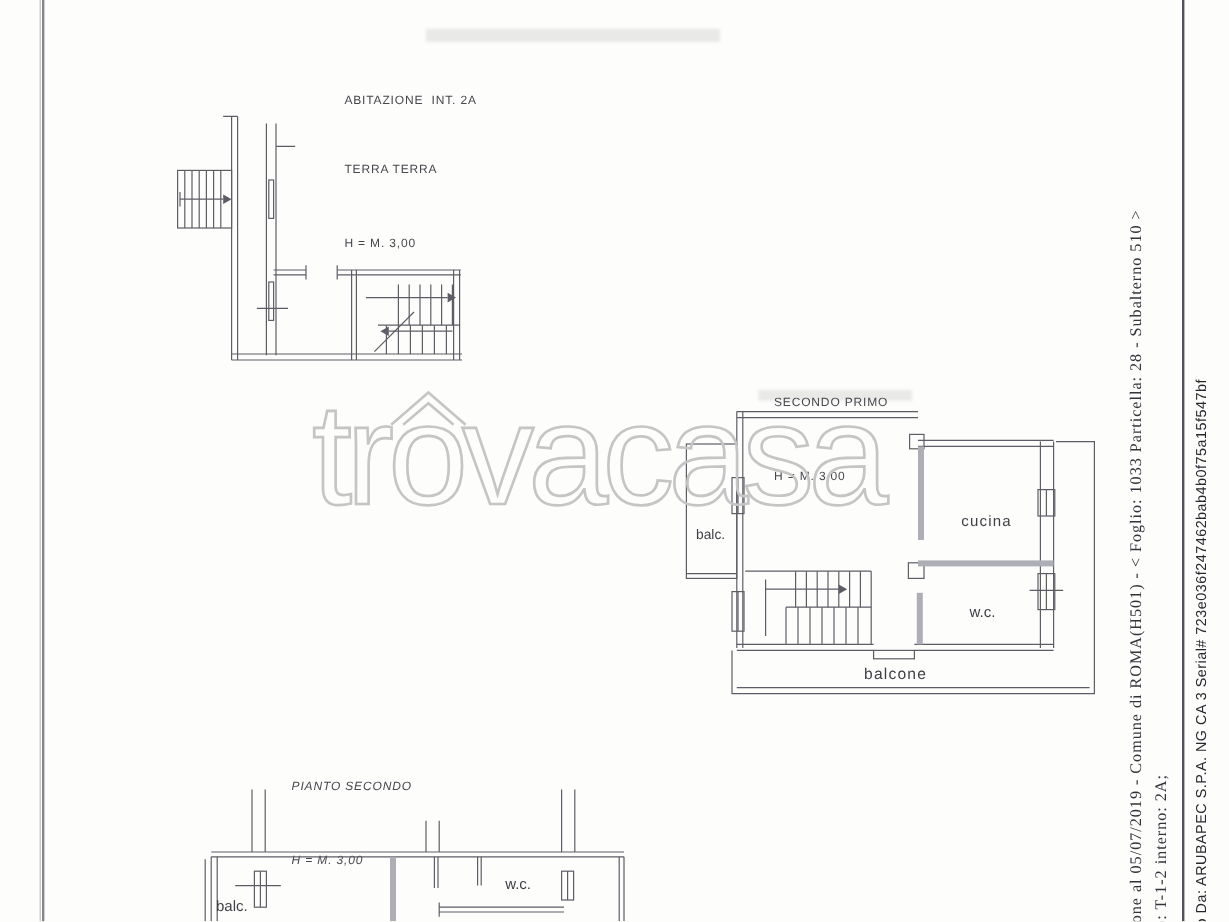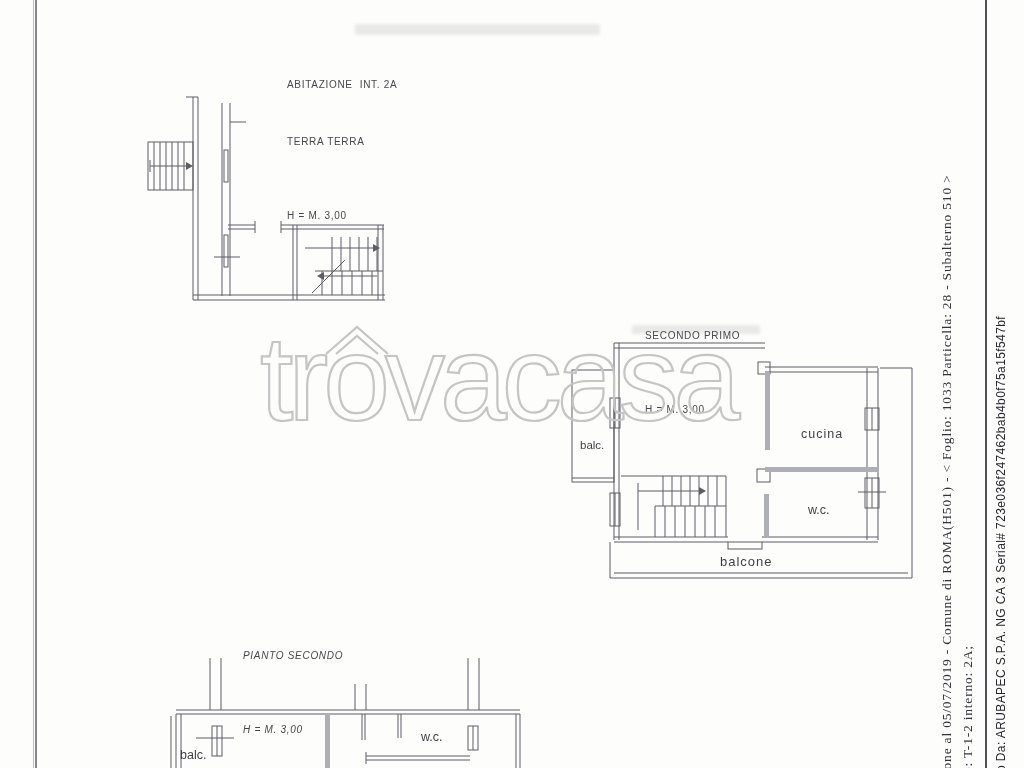--- a/index.html
+++ b/index.html
@@ -7,21 +7,21 @@
        font-family:"Liberation Sans",sans-serif;}
   #page{position:relative;width:1024px;height:768px;background:#fdfdfc;overflow:hidden;}
 
   .vline{position:absolute;top:0;height:768px;}
   #fold-line-light{left:33px;width:1px;background:#bdbdbd;}
   #fold-line{left:35px;width:2px;background:#85858c;}
   #separator-line{left:985px;width:2px;background:#51515b;}
 
   .plan-title{position:absolute;color:#47474d;font-size:10px;line-height:19px;
               letter-spacing:.7px;white-space:pre;}
-  .plan-title .h-label{display:block;margin-top:17px;}
+  .plan-title .h-label{display:block;margin-top:5px;}
   .plan-title span{display:block;}
 
   #terra-title{left:287px;top:37px;}
   #primo-title{left:645px;top:288px;}
   #secondo-title{left:243px;top:608px;font-style:italic;}
 
   svg.plan{position:absolute;}
   svg.plan path, svg.plan line, svg.plan rect, svg.plan polyline{
       stroke:#5d5d66;stroke-width:1;fill:none;}
   svg.plan .wall-fill{fill:#aeaeb6;stroke:none;}

